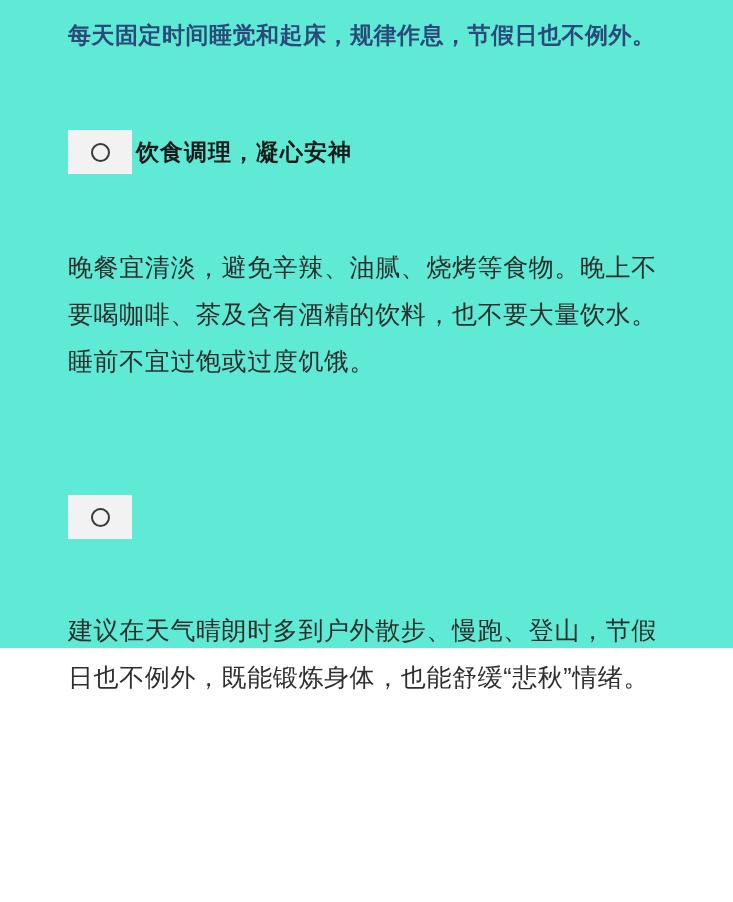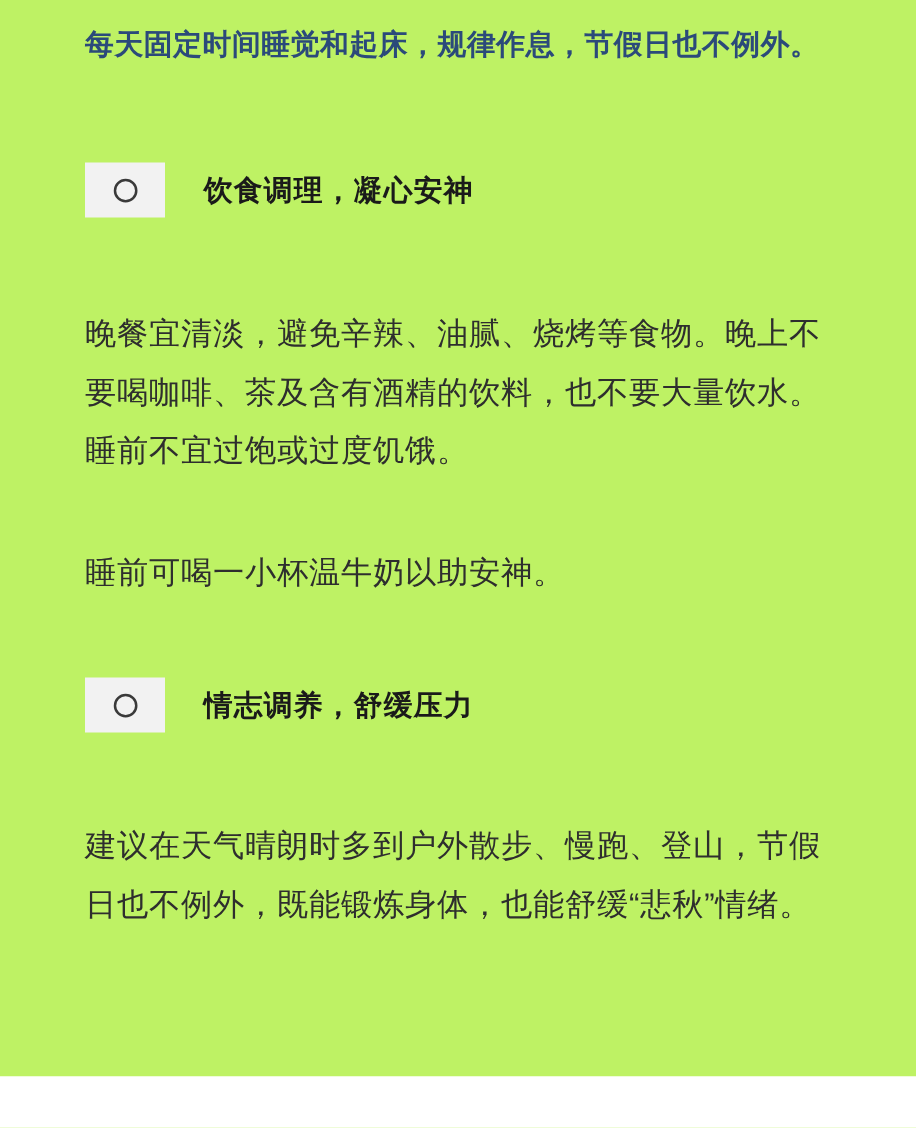--- a/index.html
+++ b/index.html
@@ -8,24 +8,24 @@
     background: #ffffff;
   }
   body {
     width: 733px;
     height: 902px;
     font-family: "Liberation Sans", "DejaVu Sans", sans-serif;
     overflow: hidden;
   }
   .page {
     width: 733px;
-    height: 861px;
+    height: 648px;
     box-sizing: border-box;
     padding: 0 68px;
-    background: #bef264;
+    background: #5eead4;
     position: relative;
   }
   .lead-paragraph {
     color: #2b4a7a;
     font-weight: bold;
     font-size: 23px;
     line-height: 46px;
     letter-spacing: 0.5px;
     margin: 0;
     padding-top: 12px;
@@ -50,21 +50,21 @@
     height: 19px;
     border: 2px solid #3a3a3a;
     border-radius: 50%;
     box-sizing: border-box;
   }
   .heading-text {
     font-size: 23px;
     font-weight: bold;
     color: #1a1a1a;
     letter-spacing: 1px;
-    margin-left: 31px;
+    margin-left: 4px;
     white-space: nowrap;
   }
   .body-paragraph {
     color: #2e2e2e;
     font-size: 25px;
     line-height: 47px;
     letter-spacing: 0.6px;
     margin: 0;
   }
   .sp-1 { height: 72px; }
@@ -88,28 +88,26 @@
     </span>
     <span class="heading-text">饮食调理，凝心安神</span>
   </div>
 
   <div class="sp-2"></div>
 
   <p class="body-paragraph">晚餐宜清淡，避免辛辣、油腻、烧烤等食物。晚上不要喝咖啡、茶及含有酒精的饮料，也不要大量饮水。睡前不宜过饱或过度饥饿。</p>
 
   <div class="sp-3"></div>
 
-  <p class="body-paragraph">睡前可喝一小杯温牛奶以助安神。</p>
 
   <div class="sp-4"></div>
 
   <div class="section-heading">
     <span class="heading-marker">
       <span class="ring"></span>
     </span>
-    <span class="heading-text">情志调养，舒缓压力</span>
   </div>
 
   <div class="sp-5"></div>
 
   <p class="body-paragraph">建议在天气晴朗时多到户外散步、慢跑、登山，节假日也不例外，既能锻炼身体，也能舒缓“悲秋”情绪。</p>
 
 </div>
 
 </body></html>

